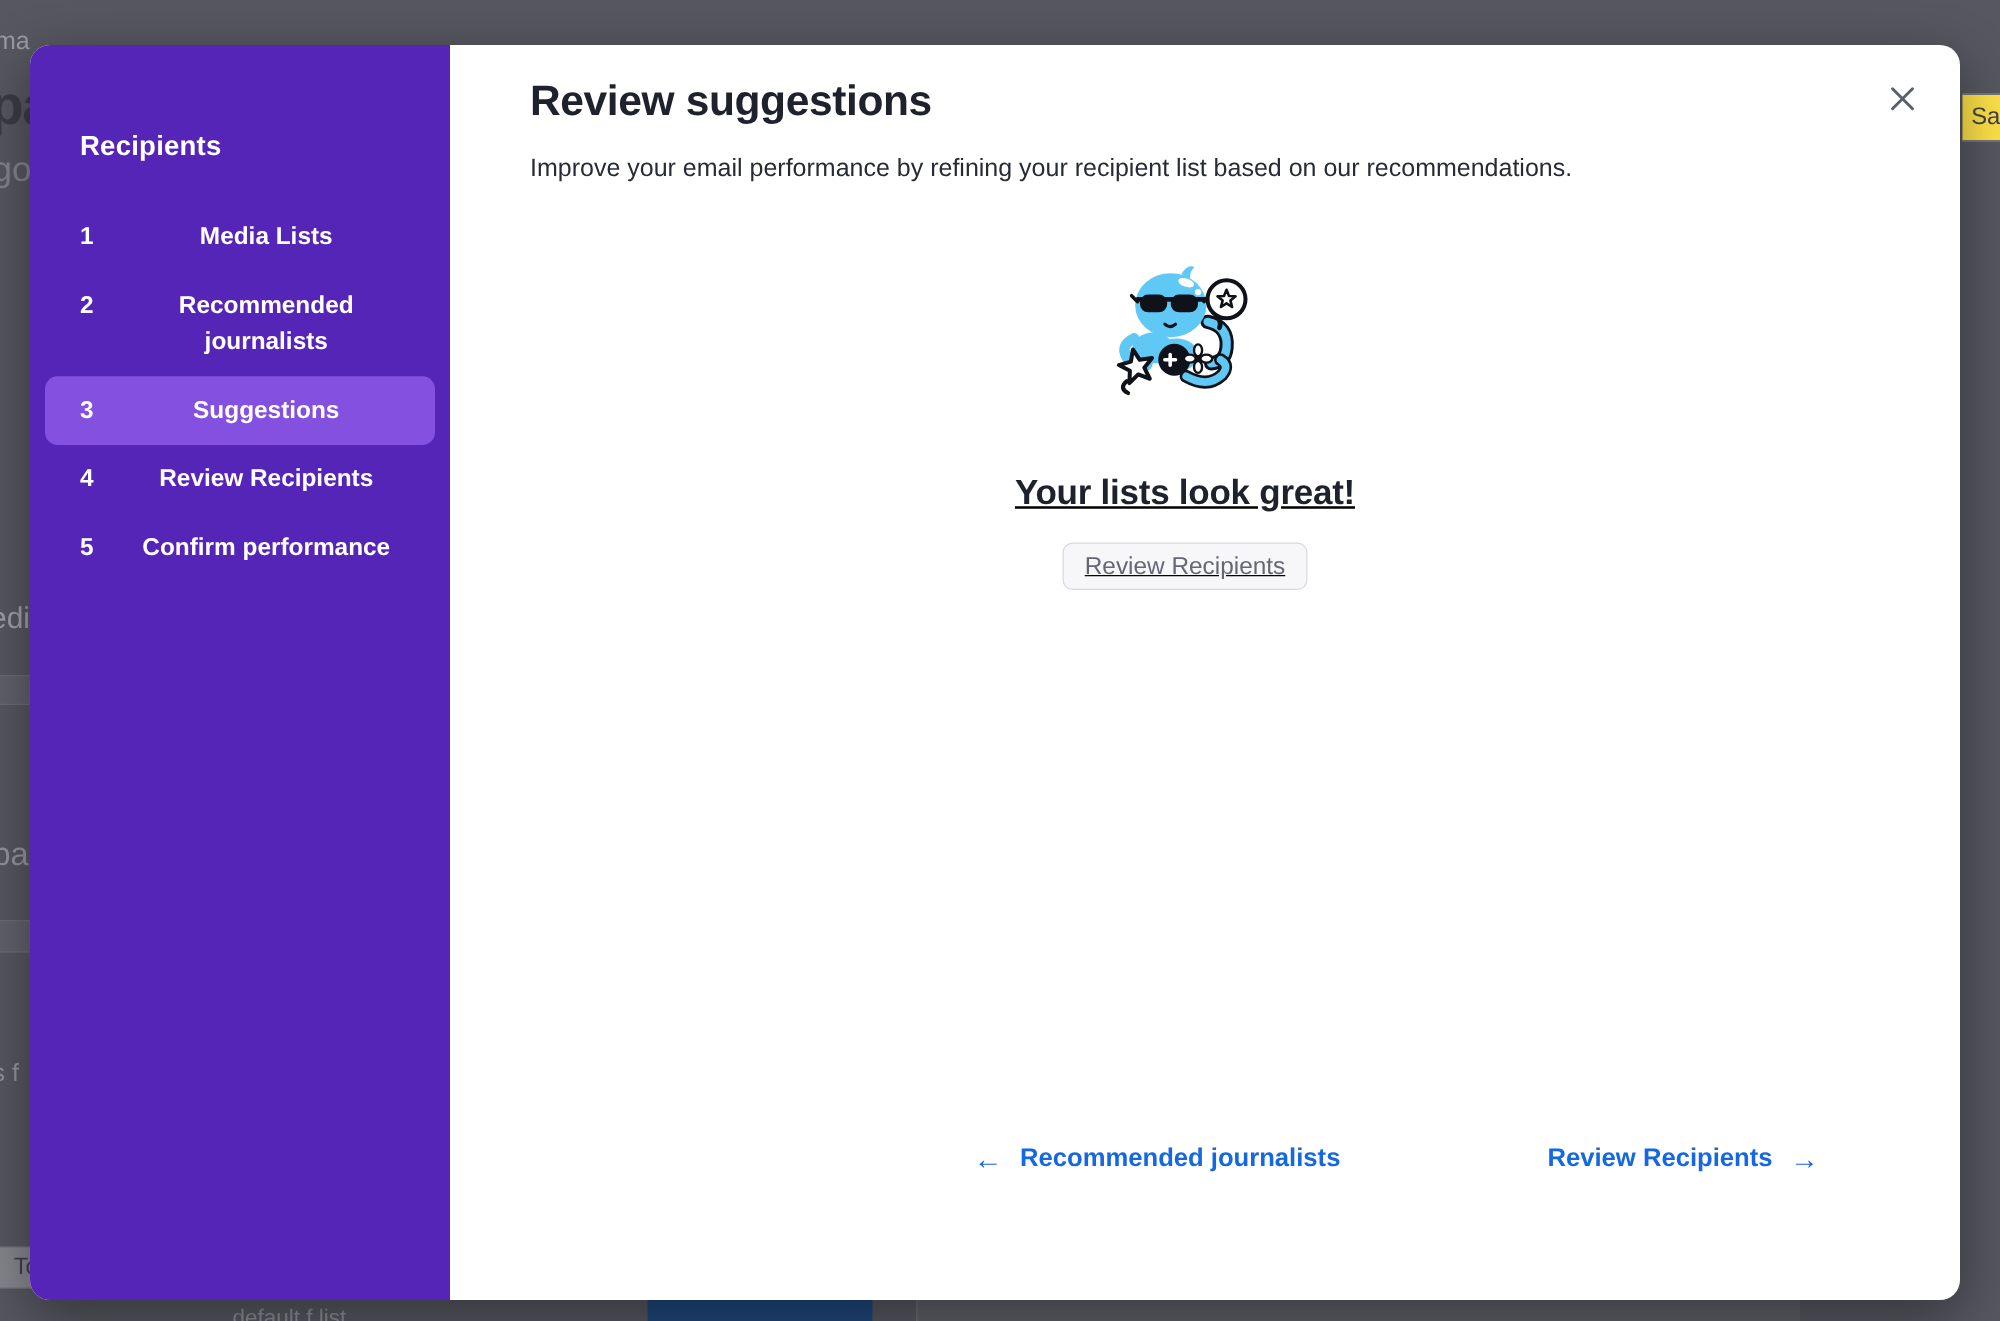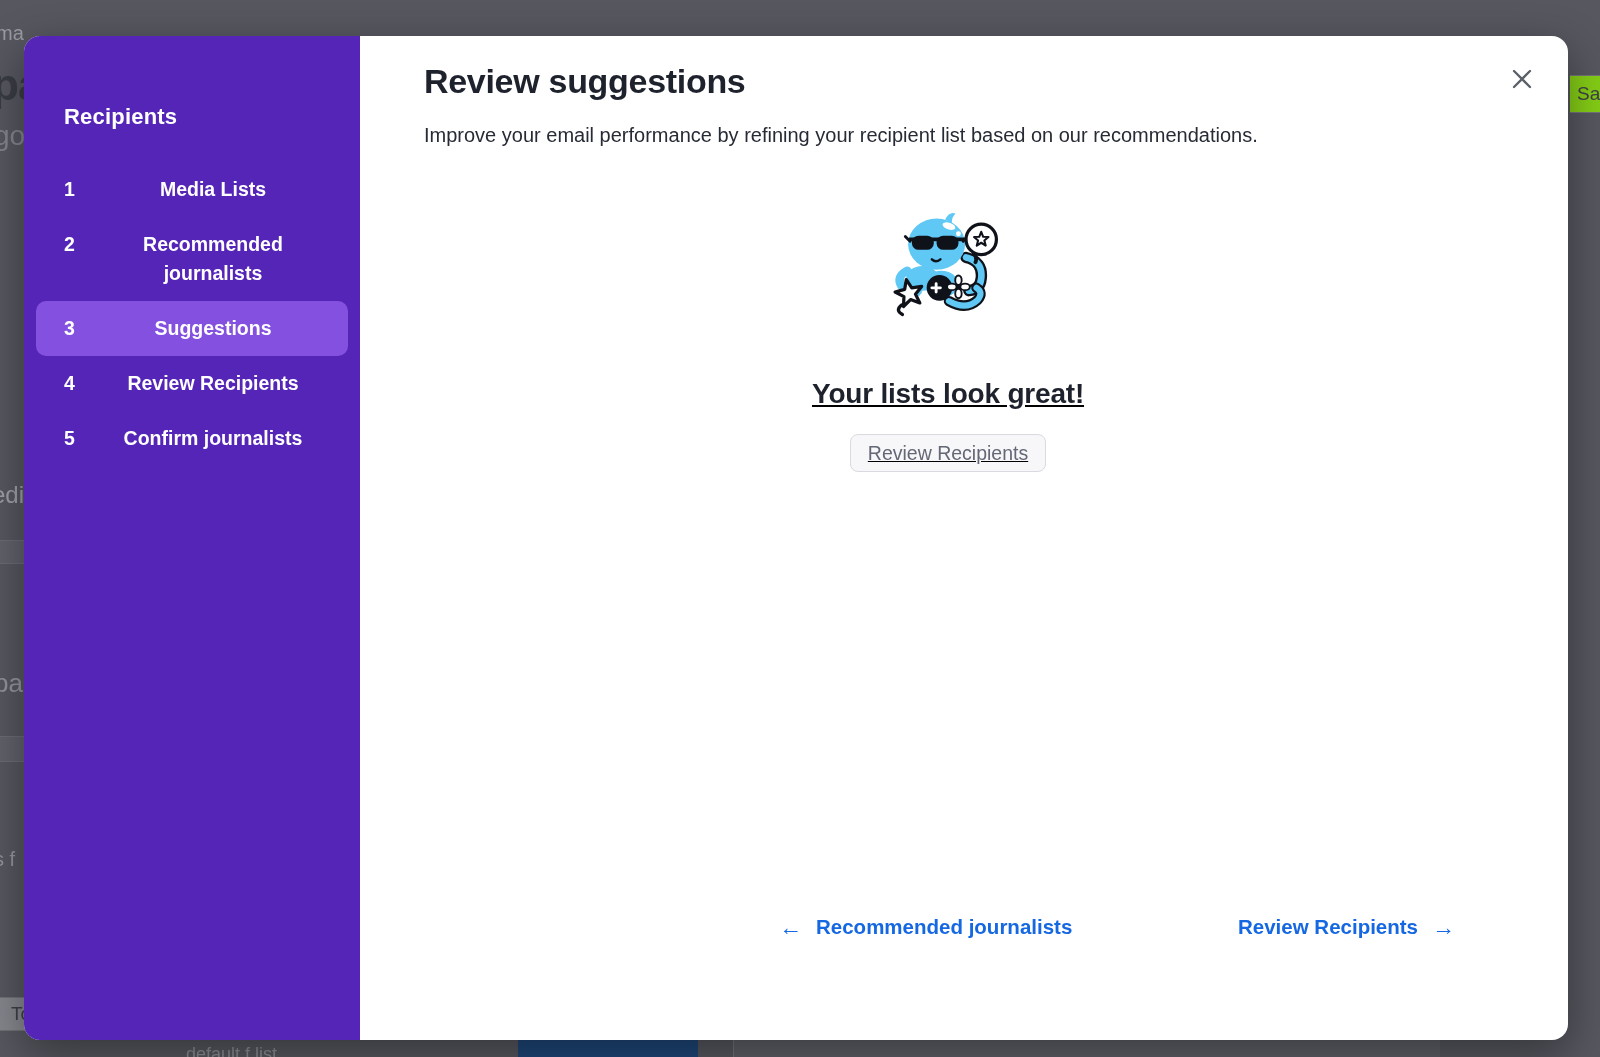--- a/index.html
+++ b/index.html
@@ -24,21 +24,21 @@
   .band-1 { top:540px; width:24px; height:24px; }
   .band-2 { top:736px; width:24px; height:26px; }
   .to-chip {
     position:absolute; left:-10px; top:997px; width:48px; height:34px;
     background:#85868D; border:1px solid #6F7077; border-radius:6px;
     color:#3E4046; font-size:19px; font-weight:400;
     display:flex; align-items:center; justify-content:flex-end; padding-right:6px;
   }
   .sa-chip {
     position:absolute; left:1570px; top:75px; width:30px; height:38px;
-    background:#84cc16; border-top:1px solid #73747B; border-bottom:1px solid #73747B;
+    background:#fde047; border-top:1px solid #73747B; border-bottom:1px solid #73747B;
     color:#3F4147; font-size:19px; display:flex; align-items:center; padding-left:7px;
   }
   .bottom-strip-light { position:absolute; left:734px; top:1028px; width:706px; height:29px; background:#5E5F67; }
   .bottom-divider { position:absolute; left:733px; top:1028px; width:1px; height:29px; background:#73747C; }
   .navy-btn-frag {
     position:absolute; left:518px; top:1028px; width:180px; height:29px;
     background:#1E4678; border-radius:14px 14px 0 0;
   }
   .frag-bottom-text { left:186px; top:1044px; font-size:18px; color:#8B8C93; }
 
@@ -143,21 +143,21 @@
       <li class="step active">
         <span class="num">3</span>
         <span class="lbl">Suggestions</span>
       </li>
       <li class="step">
         <span class="num">4</span>
         <span class="lbl">Review Recipients</span>
       </li>
       <li class="step">
         <span class="num">5</span>
-        <span class="lbl">Confirm journalists</span>
+        <span class="lbl">Confirm performance</span>
       </li>
     </ul>
   </aside>
 
   <section class="content">
     <button class="close-btn" aria-label="Close">
       <svg width="26" height="26" viewBox="0 0 26 26">
         <path d="M5 5 L21 21 M21 5 L5 21" stroke="#5A6068" stroke-width="2.3" stroke-linecap="round"></path>
       </svg>
     </button>

